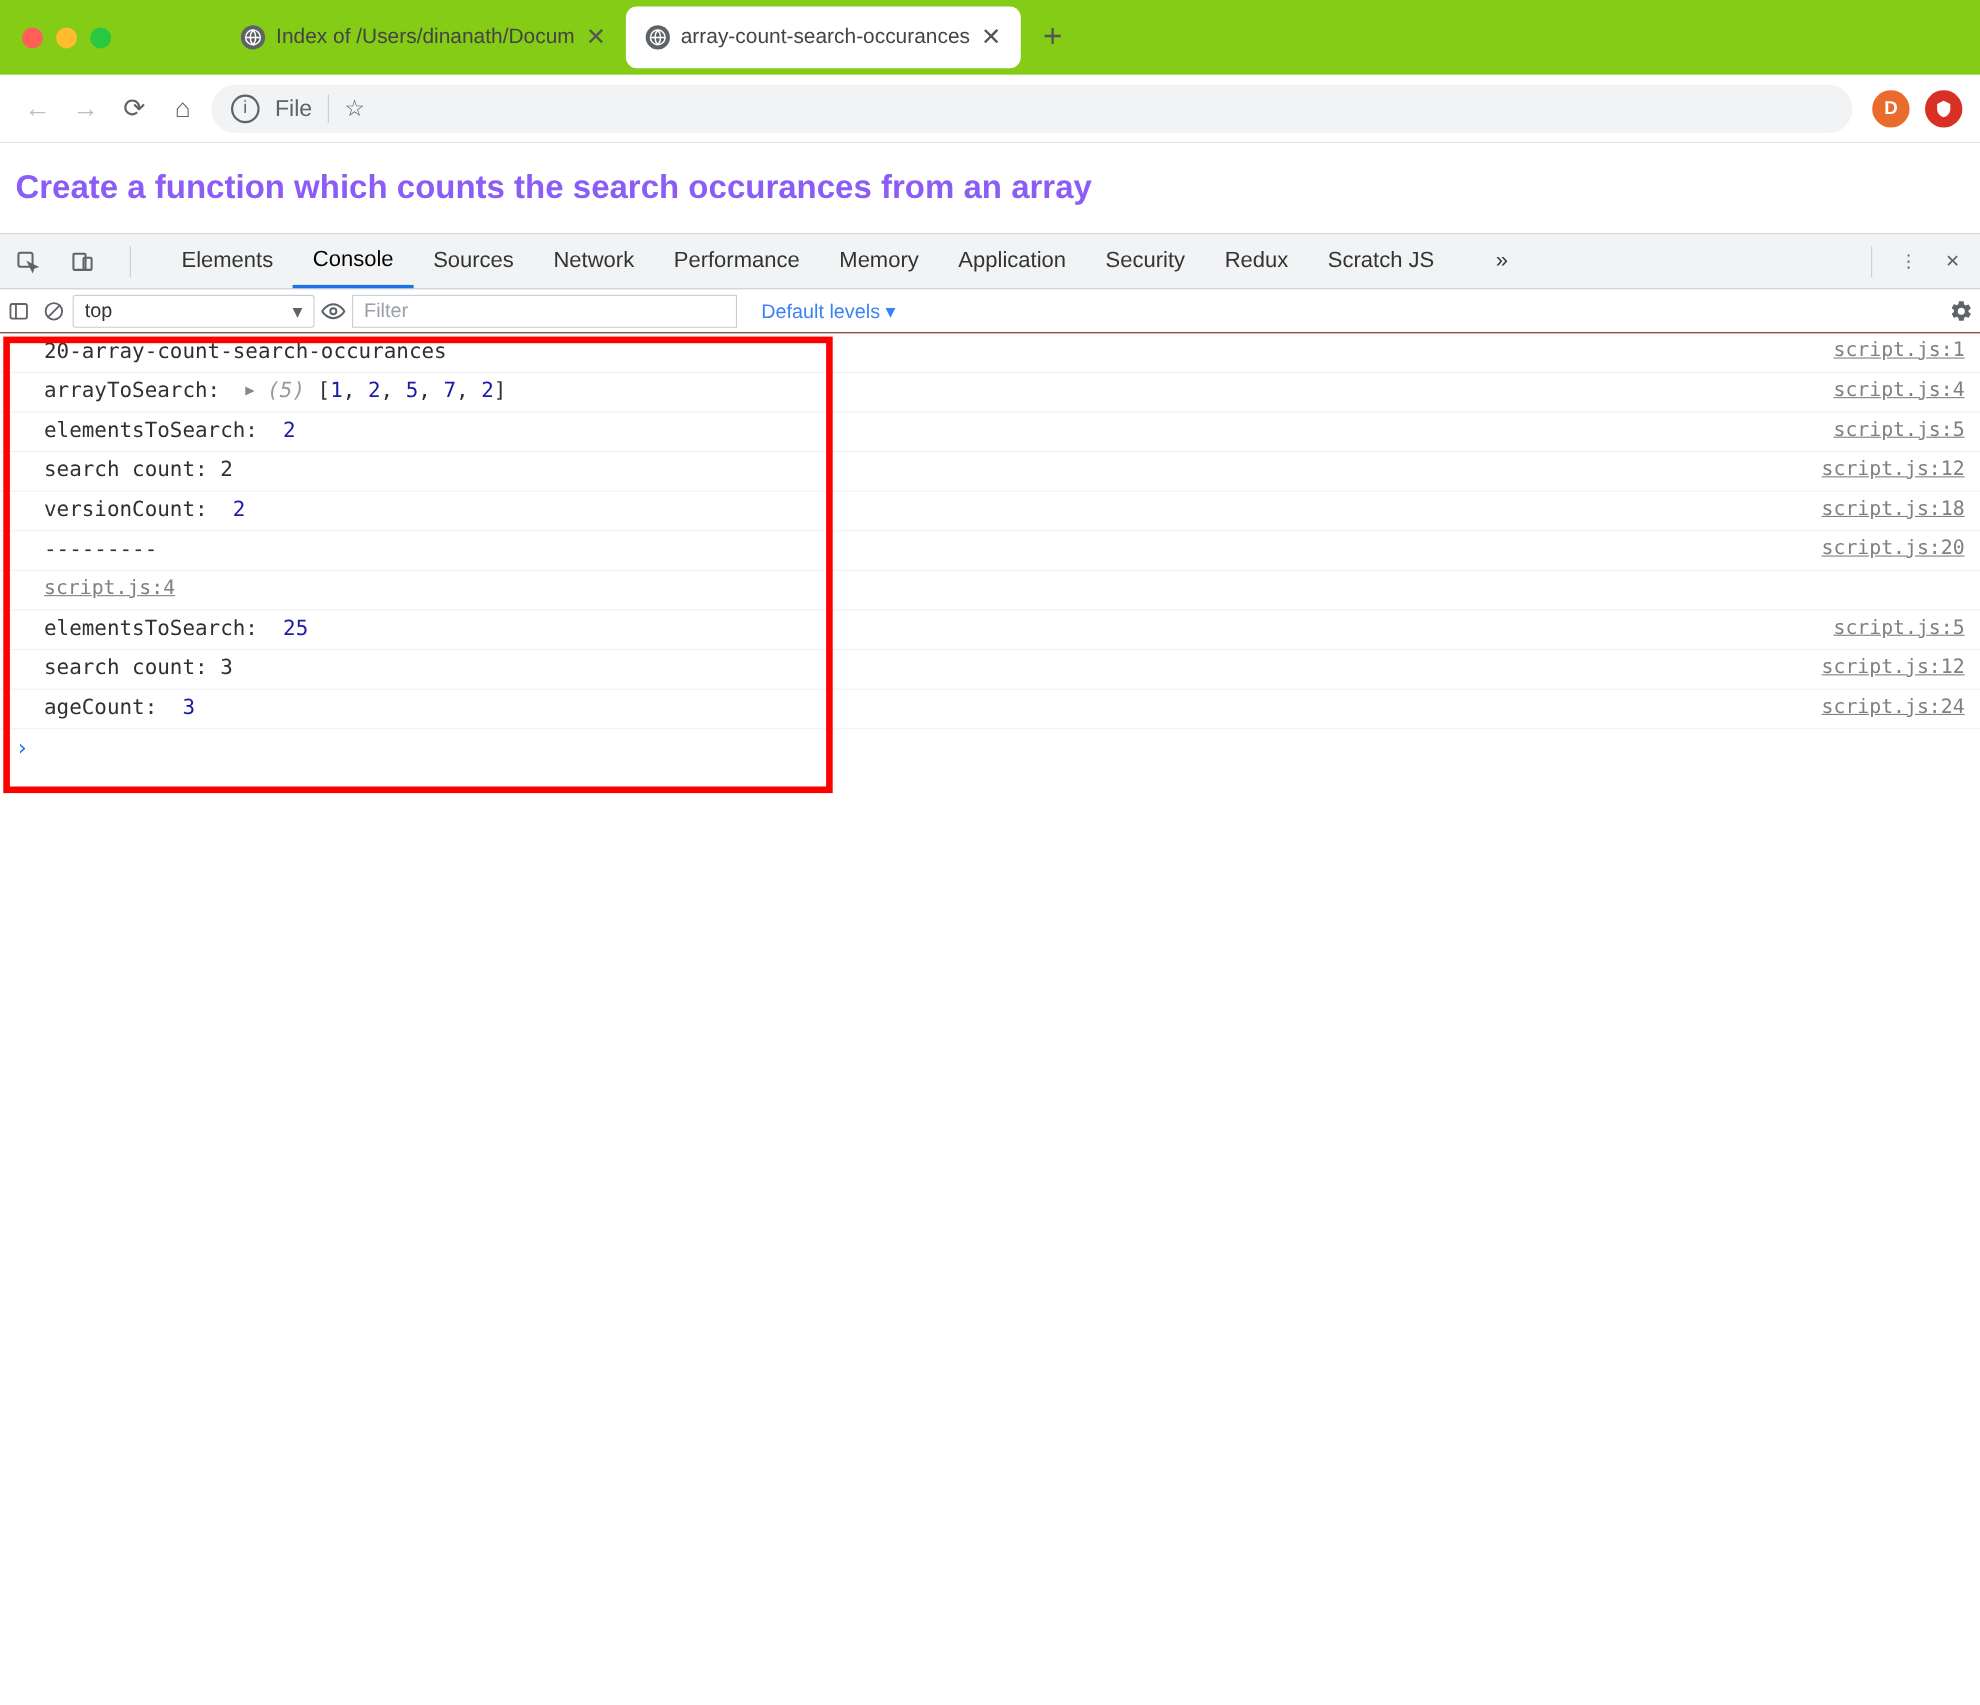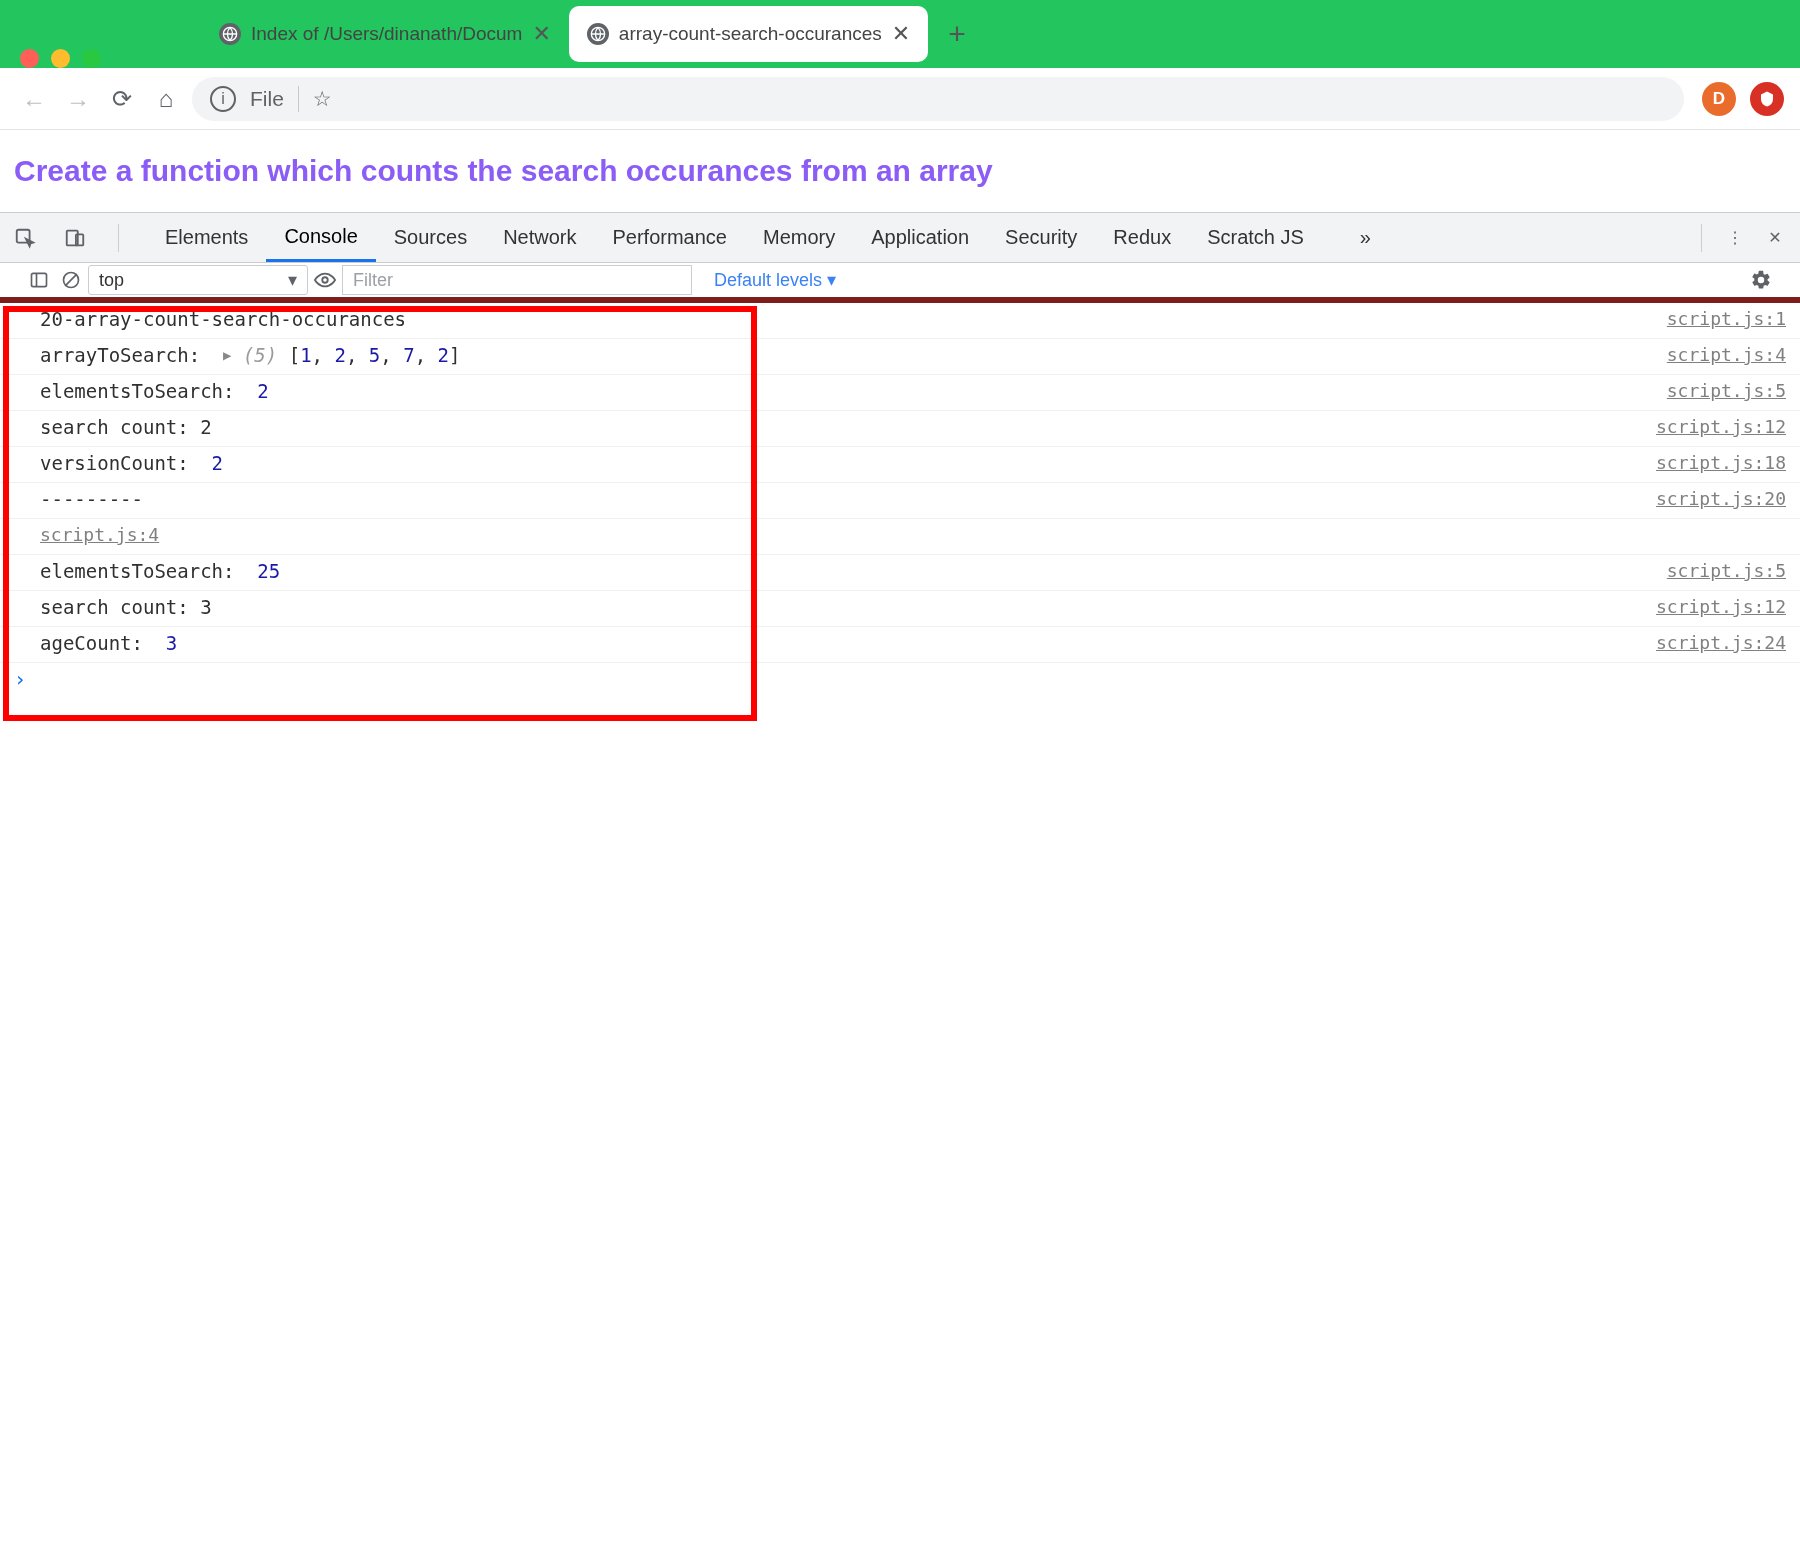--- a/index.html
+++ b/index.html
@@ -8,24 +8,24 @@
   width: 1800px;
   height: 1550px;
   background: #fff;
   display: flex;
   flex-direction: column;
   overflow: hidden;
 }
 
 
 .titlebar {
-  background: #22c55e;
+  background: #84cc16;
   height: 68px;
   display: flex;
-  align-items: flex-end;
+  align-items: center;
   padding-left: 20px;
 }
 .traffic { display: flex; gap: 12px; margin-right: 100px; }
 .traffic span { width: 19px; height: 19px; border-radius: 50%; }
 .traffic .red { background:#ff5f57; }
 .traffic .yellow { background:#febc2e; }
 .traffic .green { background:#28c840; }
 
 .tabs { display: flex; align-items: center; height: 100%; }
 .tab {
@@ -83,22 +83,22 @@
   height:50px; background:#f1f3f4; border-bottom:1px solid #cacdd1;
   display:flex; align-items:center; padding:0 10px; gap:20px;
 }
 .dt-icon { width:30px;height:30px;display:flex;align-items:center;justify-content:center;color:#5f6368; }
 .dt-sep { width:1px; height:28px; background:#cacdd1; margin:0 8px; }
 .dt-tab { padding:0 18px; height:100%; display:flex;align-items:center; font-size:20px; color:#333; cursor:pointer; }
 .dt-tab.active { border-bottom:3px solid #1a73e8; color:#000; font-weight:500; }
 .dt-right { margin-left:auto; display:flex; align-items:center; gap:10px; }
 
 .dt-filterbar {
-  height:40px; border-bottom:6px solid #7f1d1d;
-  display:flex; align-items:center; padding:0 24px; gap:2px;
+  height:40px; border-bottom:1px solid #7f1d1d;
+  display:flex; align-items:center; padding:0 2px; gap:2px;
   font-size:18px; color:#333;
 }
 .dt-filterbar .ctx {
   height:30px; display:flex;align-items:center; gap:8px; padding:0 10px;
   border:1px solid #cacdd1; background:#fff; border-radius:3px;
   min-width:220px;
 }
 .dt-filterbar .filterbox {
   height:30px; flex:0 0 350px; border:1px solid #cacdd1; background:#fff;
   padding:0 10px; display:flex;align-items:center; color:#9aa0a6;

